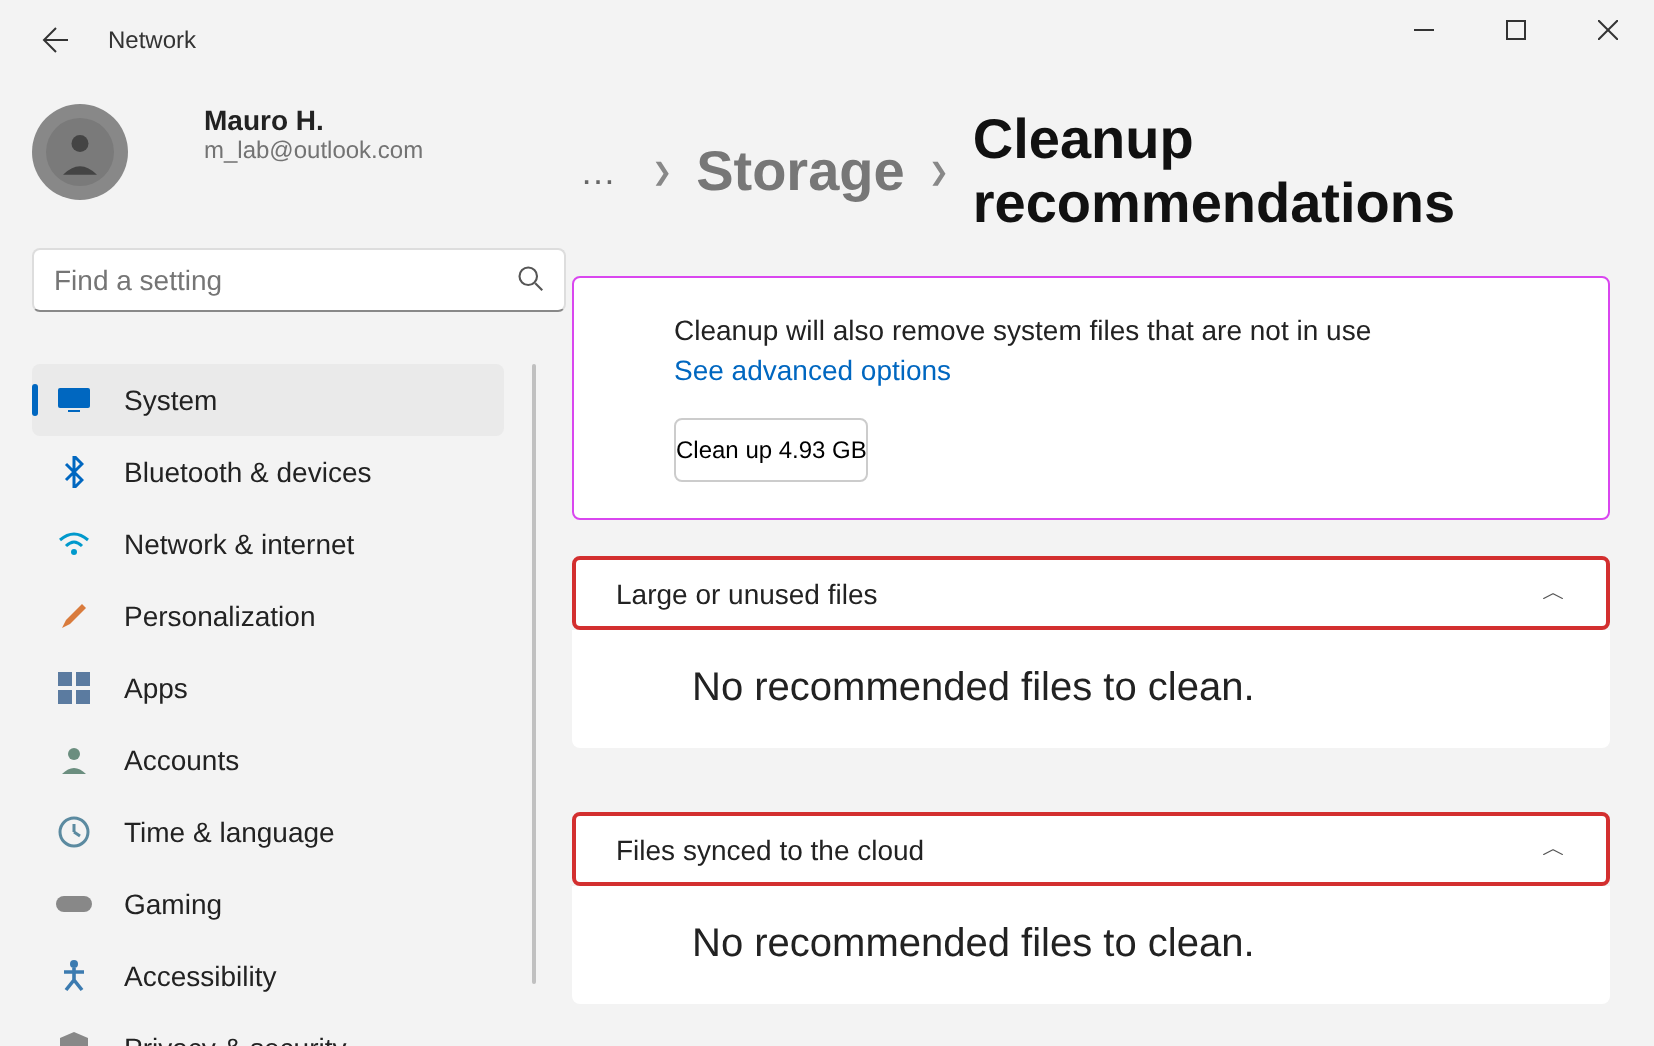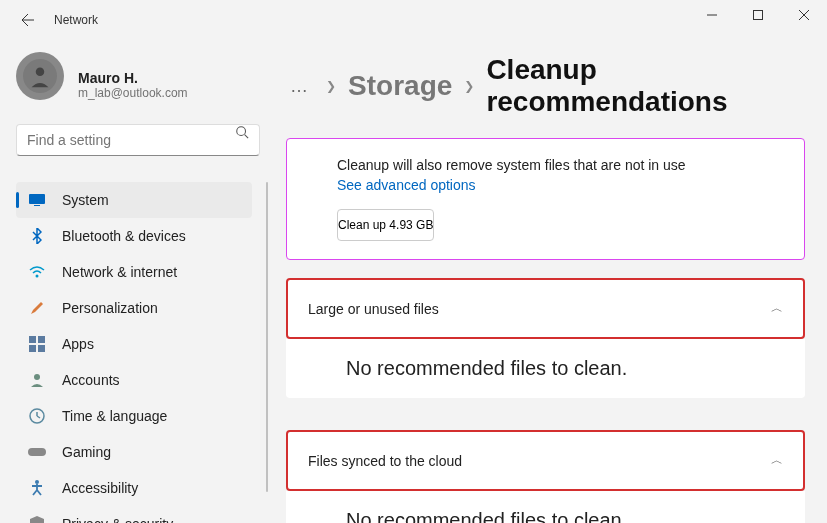--- a/index.html
+++ b/index.html
@@ -7,28 +7,28 @@
 
 .titlebar { height: 40px; display: flex; align-items: center; padding-left: 12px; }
 .back-btn { width: 32px; height: 32px; display: flex; align-items: center; justify-content: center; cursor: pointer; }
 .titlebar-title { font-size: 12px; margin-left: 10px; color: #333; }
 .window-controls { position: absolute; right: 0; top: 0; display: flex; }
 .win-ctrl { width: 46px; height: 30px; display: flex; align-items: center; justify-content: center; cursor: pointer; font-size: 10px; color: #333; }
 
 .content { display: flex; height: calc(100% - 40px); }
 
 .sidebar { width: 268px; padding: 8px 0 0 16px; }
-.profile { display: flex; align-items: flex-end; margin-bottom: 20px; padding: 4px 0; }
+.profile { display: flex; align-items: flex-start; margin-bottom: 20px; padding: 4px 0; gap: 24px; }
 .avatar { width: 48px; height: 48px; border-radius: 50%; background: #888; display: flex; align-items: center; justify-content: center; overflow: hidden; }
 .avatar svg { width: 34px; height: 34px; }
 .profile-text { margin-left: 14px; }
 .profile-name { font-size: 14px; font-weight: 600; color: #222; }
 .profile-email { font-size: 12px; color: #737373; }
 
-.search-box { display: flex; background: #fff; border: 1px solid #ddd; border-bottom: 1px solid #888; border-radius: 4px; height: 32px; width: 244px; padding: 0 10px; margin-bottom: 26px; }
+.search-box { display: flex; align-items: center; background: #fff; border: 1px solid #ddd; border-bottom: 1px solid #888; border-radius: 4px; height: 32px; width: 267px; padding: 0 10px; margin-bottom: 26px; }
 .search-box input { border: none; outline: none; flex: 1; font-size: 14px; color: #666; background: transparent; }
 .search-icon { font-size: 13px; color: #555; }
 
 .nav { position: relative; }
 .nav-scrollbar { position: absolute; right: 0; top: 0; width: 2px; height: 310px; background: #c0c0c0; border-radius: 1px; }
 .nav-item { display: flex; align-items: center; height: 36px; padding: 0 12px; border-radius: 4px; margin-right: 16px; cursor: pointer; font-size: 14px; color: #222; position: relative; }
 .nav-item.active { background: #eaeaea; }
 .nav-item.active::before { content: ''; position: absolute; left: 0; top: 10px; bottom: 10px; width: 3px; background: #0067c0; border-radius: 2px; }
 .nav-icon { width: 18px; height: 18px; margin-right: 16px; display: flex; align-items: center; justify-content: center; }
 
@@ -38,21 +38,21 @@
 .bc-chevron { color: #888; font-size: 12px; }
 .bc-link { font-size: 28px; color: #777; font-weight: 600; }
 .bc-current { font-size: 28px; font-weight: 600; color: #111; }
 
 .card { background: #fff; border-radius: 4px; border: 1px solid #d946ef; margin-bottom: 4px; }
 .card-top { padding: 18px 50px 18px 50px; }
 .card-desc { font-size: 14px; color: #222; margin-bottom: 4px; }
 .card-link { font-size: 14px; color: #0067c0; cursor: pointer; }
 .cleanup-btn { margin-top: 16px; display: inline-block; padding: 8px 0; background: #fff; border: 1px solid #ccc; border-radius: 4px; font-size: 12px; cursor: pointer; }
 
-.section-header { background: #fff; border: 2px solid #d32f2f; border-radius: 4px; padding: 20px 20px; display: flex; justify-content: space-between; align-items: center; cursor: pointer; margin-top: 18px; }
+.section-header { background: #fff; border: 2px solid #d32f2f; border-radius: 4px; padding: 8px 20px; display: flex; justify-content: space-between; align-items: center; cursor: pointer; margin-top: 18px; }
 .section-title { font-size: 14px; color: #222; }
 .chevron { color: #555; font-size: 12px; }
 .section-body { background: #fff; padding: 18px 20px 18px 60px; font-size: 20px; color: #222; border-radius: 0 0 4px 4px; }
 .gap { height: 14px; }
 </style>
 </head>
 <body>
 
 <div class="titlebar">
   <div class="back-btn">

